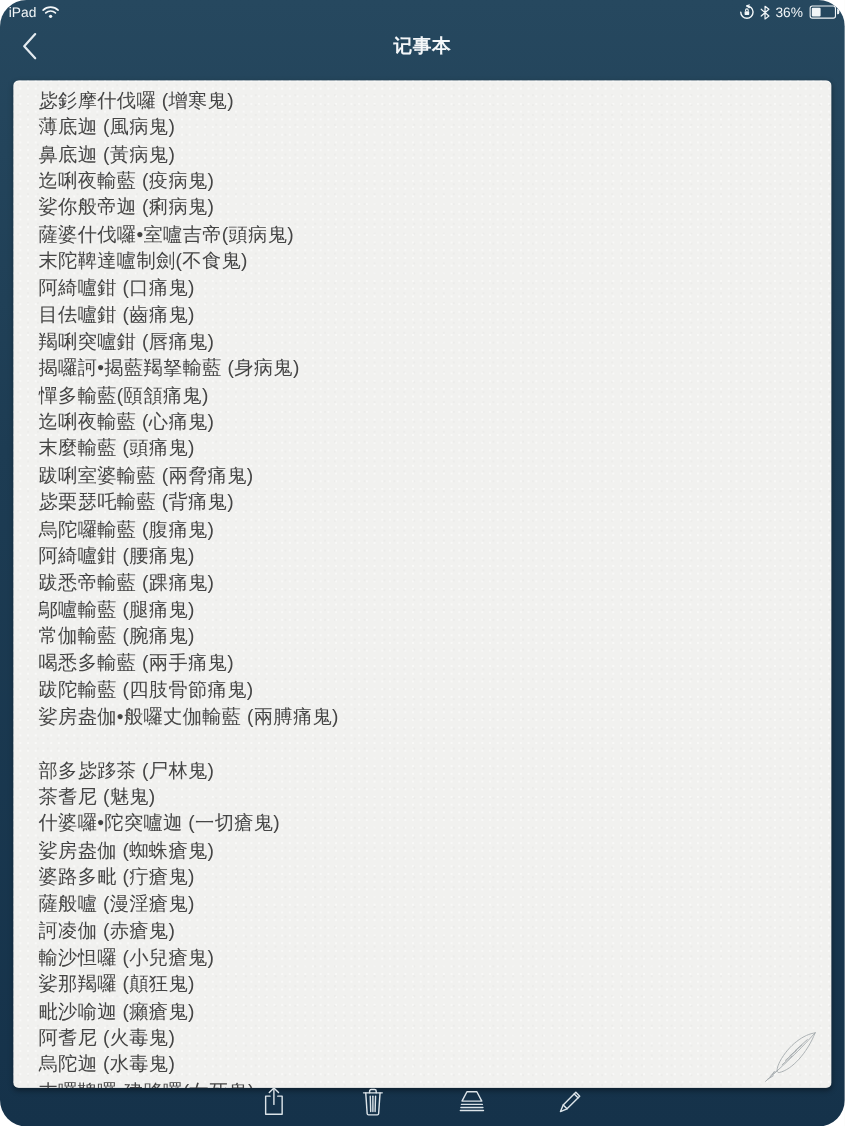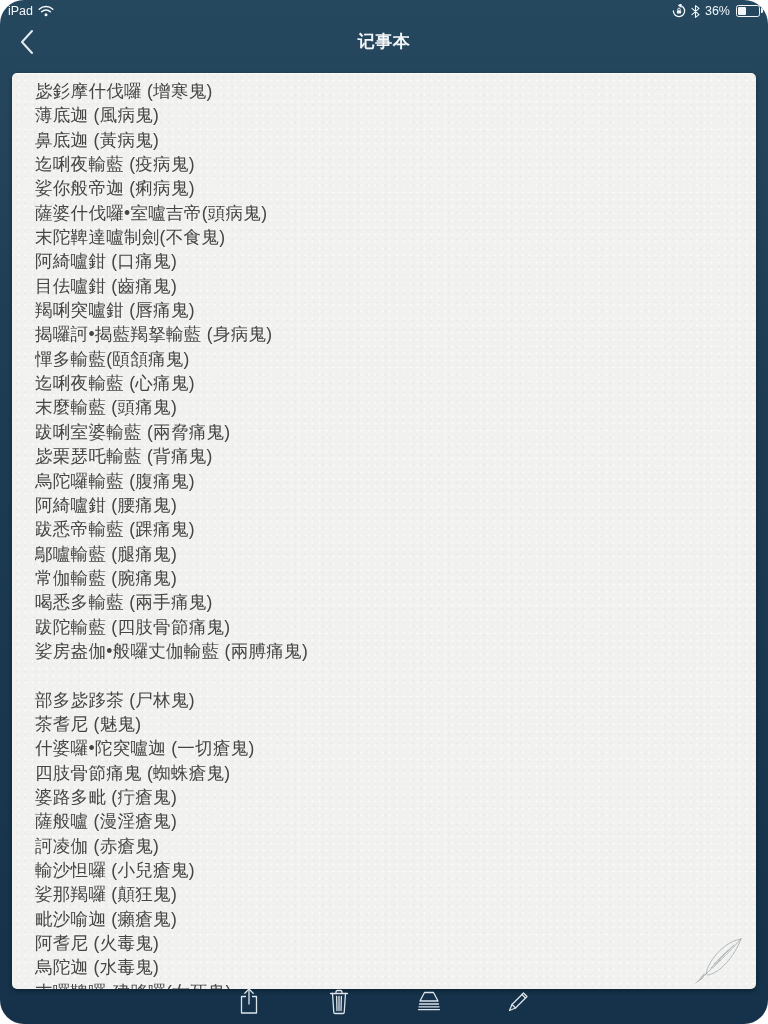--- a/index.html
+++ b/index.html
@@ -132,21 +132,21 @@
         <div class="note-line">跋悉帝輸藍 (踝痛鬼)</div>
         <div class="note-line">鄔嚧輸藍 (腿痛鬼)</div>
         <div class="note-line">常伽輸藍 (腕痛鬼)</div>
         <div class="note-line">喝悉多輸藍 (兩手痛鬼)</div>
         <div class="note-line">跋陀輸藍 (四肢骨節痛鬼)</div>
         <div class="note-line">娑房盎伽•般囉丈伽輸藍 (兩膊痛鬼)</div>
         <div class="note-line"></div>
         <div class="note-line">部多毖跢茶 (尸林鬼)</div>
         <div class="note-line">茶耆尼 (魅鬼)</div>
         <div class="note-line">什婆囉•陀突嚧迦 (一切瘡鬼)</div>
-        <div class="note-line">四肢骨節痛鬼 (蜘蛛瘡鬼)</div>
+        <div class="note-line">娑房盎伽 (蜘蛛瘡鬼)</div>
         <div class="note-line">婆路多毗 (疔瘡鬼)</div>
         <div class="note-line">薩般嚧 (漫淫瘡鬼)</div>
         <div class="note-line">訶凌伽 (赤瘡鬼)</div>
         <div class="note-line">輸沙怛囉 (小兒瘡鬼)</div>
         <div class="note-line">娑那羯囉 (顛狂鬼)</div>
         <div class="note-line">毗沙喻迦 (癩瘡鬼)</div>
         <div class="note-line">阿耆尼 (火毒鬼)</div>
         <div class="note-line">烏陀迦 (水毒鬼)</div>
         <div class="note-line">末囉鞞囉•建跢囉(女死鬼)</div>
       </div>

